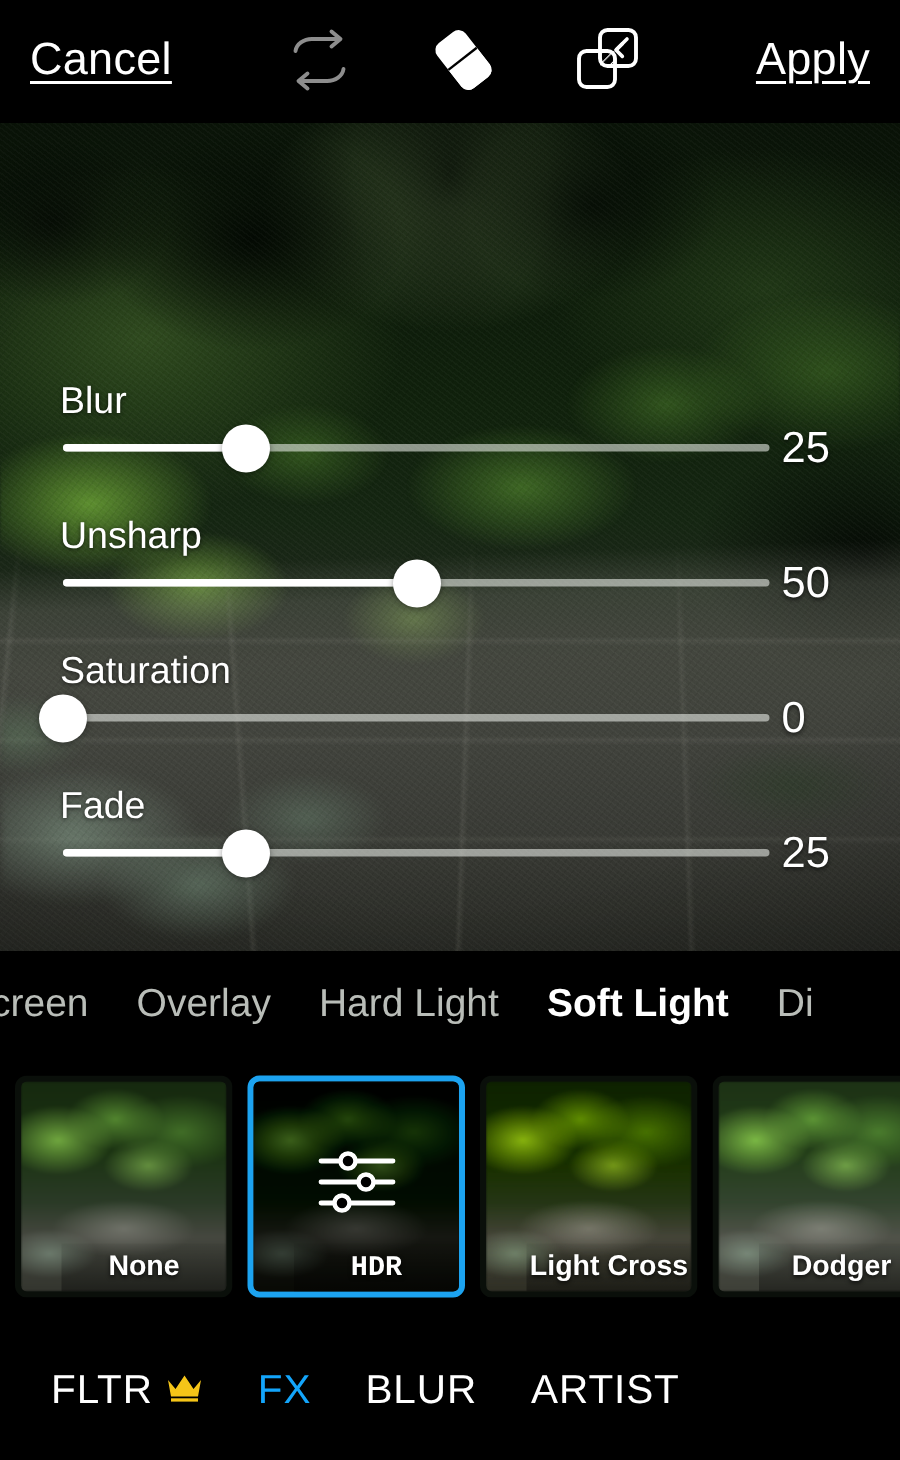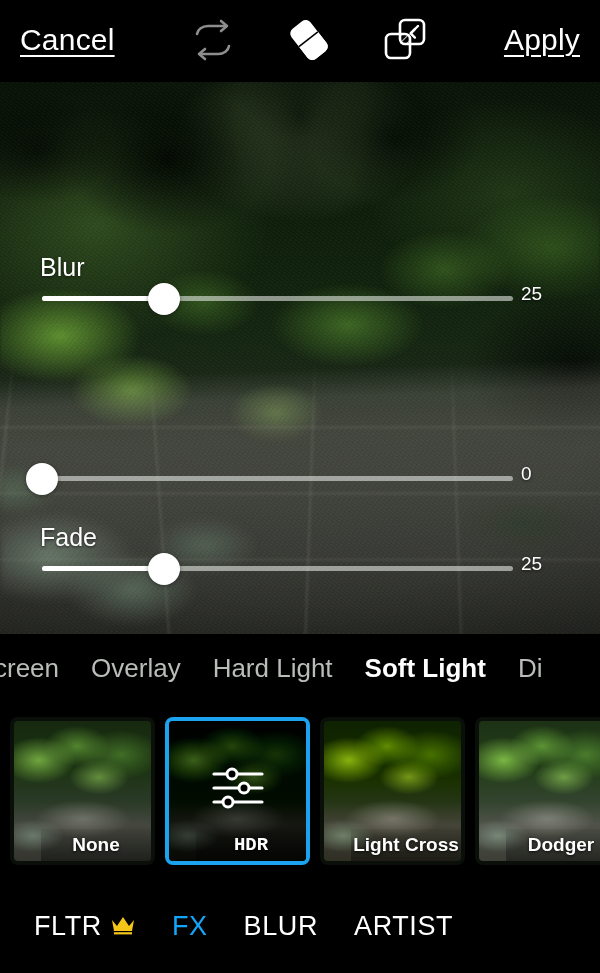--- a/index.html
+++ b/index.html
@@ -106,21 +106,21 @@
   .sl-track-wrap { position:absolute; left:42px; top:43px; width:471px; height:5px; }
   .sl-track-bg { position:absolute; inset:0; background:rgba(235,238,232,.58); border-radius:3px; }
   .sl-track-fill { position:absolute; left:0; top:0; height:5px; background:#ffffff; border-radius:3px; }
   .sl-knob {
     position:absolute; top:50%; width:32px; height:32px; margin-top:-16px; margin-left:-16px;
     background:#ffffff; border-radius:50%; cursor:pointer;
     box-shadow:0 1px 4px rgba(0,0,0,.4);
   }
   .sl-value {
     position:absolute; left:521px; top:30px; width:60px;
-    color:#fff; font-size:19px; font-weight:400; text-align:left;
+    color:#fff; font-size:29px; font-weight:400; text-align:left;
     text-shadow:0 1px 3px rgba(0,0,0,.65);
   }
 
   
   .blendrow {
     position:absolute; top:634px; left:0; width:600px; height:68px;
     display:flex; align-items:center; gap:0; overflow:hidden;
   }
   .blend-item {
     color:#b9bdb8; font-size:26px; font-weight:400; white-space:nowrap;
@@ -247,21 +247,31 @@
   <div class="sliders" id="sliders-host">
       <div class="slider-row" style="top: 171px;">
         <div class="sl-label">Blur</div>
         <div class="sl-track-wrap">
           <div class="sl-track-bg"></div>
           <div class="sl-track-fill" style="width:122.46000000000001px"></div>
           <div class="sl-knob" style="left:122.46000000000001px"></div>
         </div>
         <div class="sl-value">25</div>
       </div>
+      <div class="slider-row" style="top: 261px;">
+        <div class="sl-label">Unsharp</div>
+        <div class="sl-track-wrap">
+          <div class="sl-track-bg"></div>
+          <div class="sl-track-fill" style="width:235.5px"></div>
+          <div class="sl-knob" style="left:235.5px"></div>
+        </div>
+        <div class="sl-value">50</div>
+      </div>
       <div class="slider-row" style="top: 351px;">
+        <div class="sl-label">Saturation</div>
         <div class="sl-track-wrap">
           <div class="sl-track-bg"></div>
           <div class="sl-track-fill" style="width:0px"></div>
           <div class="sl-knob" style="left:0px"></div>
         </div>
         <div class="sl-value">0</div>
       </div>
       <div class="slider-row" style="top: 441px; padding-left: 15px;">
         <div class="sl-label">Fade</div>
         <div class="sl-track-wrap">

